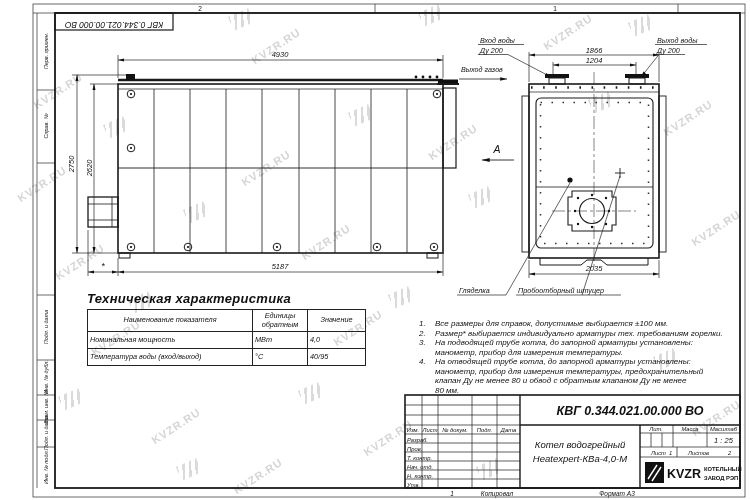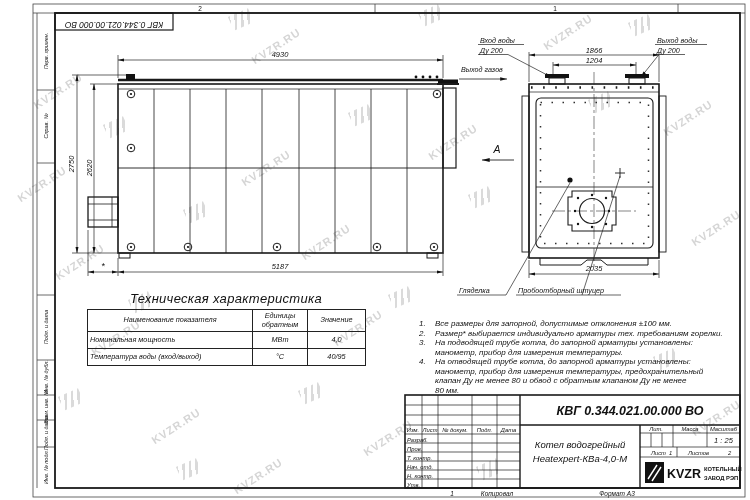--- a/index.html
+++ b/index.html
@@ -7,28 +7,28 @@
          font-family:"Liberation Sans",sans-serif;color:#111;}
   svg text{font-family:"Liberation Sans",sans-serif;fill:#111;}
   .wm{position:absolute;color:#c7c7c7;font-size:11px;font-weight:bold;letter-spacing:1px;
       transform:rotate(-33deg);opacity:.75;z-index:1;white-space:nowrap;}
   .wm-logo{position:absolute;width:22px;height:15px;opacity:.65;z-index:1;
       background:repeating-linear-gradient(112deg,#c6c6c6 0 2.5px,transparent 2.5px 6.5px);
       transform:rotate(-24deg);}
   #draw-svg{position:absolute;left:0;top:0;z-index:2;}
   
   #tech{position:absolute;left:87px;top:291px;width:278px;z-index:3;}
-  #tech .tbl-title{font-style:italic;font-weight:normal;font-size:13px;text-align:center;
+  #tech .tbl-title{font-style:italic;font-weight:bold;font-size:13px;
       margin-bottom:3px;letter-spacing:.3px;}
   #tech table{border-collapse:collapse;width:278px;table-layout:fixed;}
   #tech th,#tech td{border:1px solid #222;font-style:italic;font-weight:normal;
       font-size:7.3px;line-height:8.2px;padding:0 2px;overflow:hidden;}
   #tech th{text-align:center;height:21px;}
   #tech td{height:16.2px;margin-left:16px;}
-  #tech td.c{text-align:center;}
+  #tech td.c{}
   #tech col.c1{width:165px;} #tech col.c2{width:55px;} #tech col.c3{width:58px;}
   
   #notes{position:absolute;left:419px;top:319px;width:316px;z-index:3;
       font-style:italic;font-size:8px;line-height:9.5px;}
   #notes .nrow{display:flex;}
   #notes .nnum{width:16px;flex:0 0 16px;}
   #notes .ntxt{flex:1;white-space:pre-line;}
 </style>
 </head>
 <body>
@@ -358,21 +358,21 @@
             <td class="c">°С</td>
             <td class="c">40/95</td>
           </tr>
   </tbody>
       </table>
 </div>
 
 <div id="notes">
   <div class="nrow">
         <span class="nnum">1.</span>
-        <span class="ntxt">Все размеры для запорной, допустимые отклонения ±100 мм.</span>
+        <span class="ntxt">Все размеры для справок, допустимые выбирается ±100 мм.</span>
       </div>
   <div class="nrow">
         <span class="nnum">2.</span>
         <span class="ntxt">Размер* выбирается индивидуально арматуры тех. требованиям горелки.</span>
       </div>
   <div class="nrow">
         <span class="nnum">3.</span>
         <span class="ntxt">На подводящей трубе котла, до запорной арматуры установлены:
 манометр, прибор для измерения температуры.</span>
       </div>

